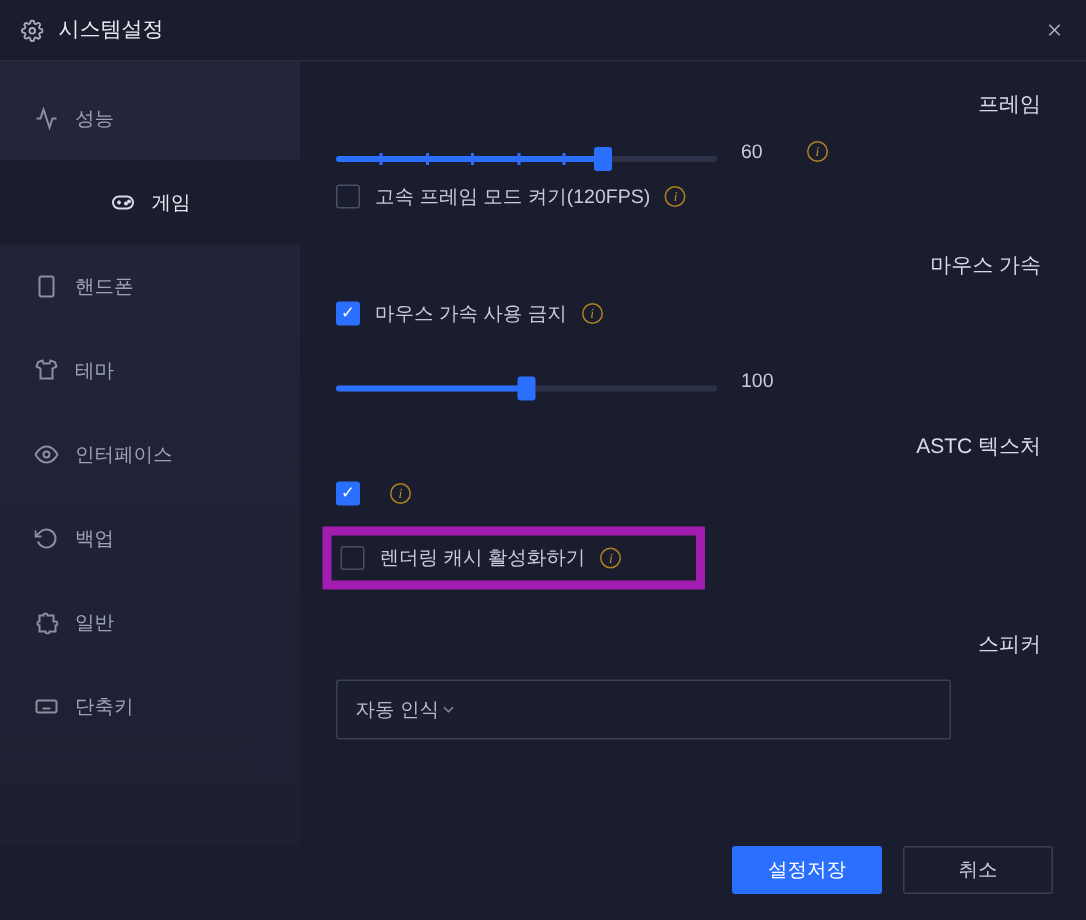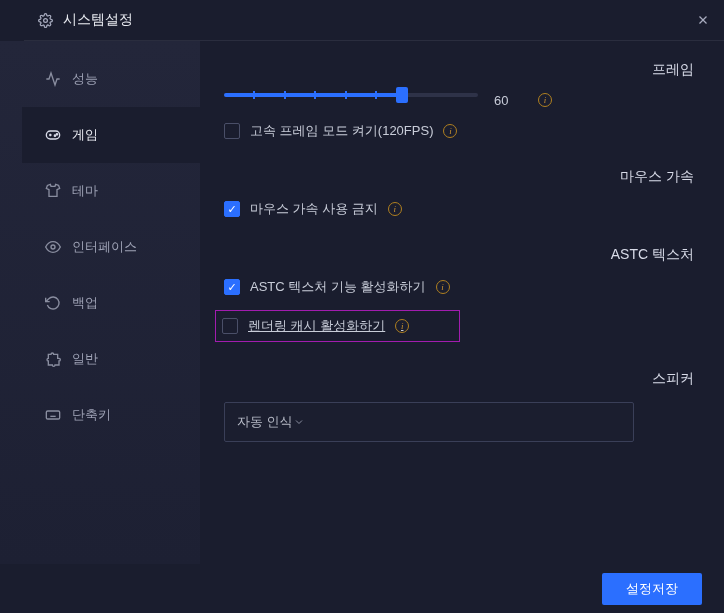--- a/index.html
+++ b/index.html
@@ -15,21 +15,20 @@
       overflow: hidden;
       color: #c8ccd8;
       font-size: 13px;
     }
     .titlebar {
       display: flex;
       align-items: center;
       padding: 20px 14px;
       border-bottom: 1px solid #2a2d3e;
       height: 40px;
-      margin-left: 24px;
     }
     .titlebar .gear-icon {
       color: #a8acbf;
       margin-right: 10px;
     }
     .titlebar .title {
       color: #e8eaf0;
       font-size: 14px;
     }
     .titlebar .close-icon {
@@ -39,32 +38,32 @@
       font-size: 16px;
     }
     .body {
       display: flex;
       height: 523px;
     }
     .sidebar {
       width: 200px;
       background: linear-gradient(180deg, #23263a 0%, #1d2033 100%);
       padding-top: 10px;
-      padding-left: 22px;
     }
     .sidebar-item {
       display: flex;
       align-items: center;
       padding: 19px 22px;
       cursor: pointer;
       color: #9ea2b5;
     }
     .sidebar-item.active {
       background: #1a1d2e;
       color: #e8eaf0;
+      justify-content: center;
     }
     .sidebar-item .icon {
       width: 18px;
       display: inline-flex;
       align-items: center;
       justify-content: center;
       margin-right: 10px;
       color: #8a8ea0;
     }
     .sidebar-item.active .icon {
@@ -79,21 +78,21 @@
       color: #d8dbe8;
       font-size: 14px;
       margin-bottom: 14px;
       text-align: right;
     }
     .section {
       margin-bottom: 28px;
     }
     .slider-row {
       display: flex;
-      align-items: flex-start;
+      align-items: flex-end;
       margin-bottom: 14px;
     }
     .slider {
       position: relative;
       width: 254px;
       height: 4px;
       background: #2e3248;
       border-radius: 2px;
       cursor: pointer;
     }
@@ -164,27 +163,26 @@
     .checkbox.checked::after {
       content: "✓";
       color: #fff;
       font-size: 11px;
       line-height: 1;
     }
     .checkbox-label {
       color: #c8ccd8;
     }
     .highlight-box {
-      border: 1px solid #a21caf;
+      border: 6px solid #a21caf;
       padding: 6px 50px 6px 6px;
       display: inline-flex;
       align-items: center;
       margin-top: 2px;
       margin-left: -9px;
-      text-decoration: underline;
     }
     .highlight-box .checkbox-row {
       margin-bottom: 0;
     }
     .select {
       width: 410px;
       border: 1px solid #3a3f58;
       padding: 10px 12px;
       color: #b8bcc8;
       display: flex;
@@ -195,21 +193,20 @@
       background: rgba(30,33,50,0.3);
     }
     .select .chev {
       color: #8a8ea0;
     }
     .footer {
       display: flex;
       justify-content: flex-end;
       padding: 0 22px;
       height: 50px;
-      align-items: center;
       gap: 14px;
     }
     .btn {
       width: 100px;
       height: 32px;
       display: inline-flex;
       align-items: center;
       justify-content: center;
       font-size: 13px;
       cursor: pointer;
@@ -263,20 +260,29 @@
             <line x1="6" y1="12" x2="10" y2="12"></line>
             <line x1="8" y1="10" x2="8" y2="14"></line>
             <circle cx="15" cy="13" r="1"></circle>
             <circle cx="18" cy="11" r="1"></circle>
             <rect x="2" y="6" width="20" height="12" rx="6"></rect>
           </svg>
       </span>
       <span>게임</span>
     </div>
 
+    <div class="sidebar-item">
+      <span class="icon">
+        <svg width="16" height="16" viewBox="0 0 24 24" fill="none" stroke="currentColor" stroke-width="2">
+            <rect x="5" y="2" width="14" height="20" rx="2"></rect>
+            <line x1="12" y1="18" x2="12" y2="18"></line>
+          </svg>
+      </span>
+      <span>핸드폰</span>
+    </div>
 
     <div class="sidebar-item">
       <span class="icon">
         <svg width="16" height="16" viewBox="0 0 24 24" fill="none" stroke="currentColor" stroke-width="2">
             <path d="M20.4 3.6 16 2 15 5h-6L8 2 3.6 3.6 2 8l4 2v10h12V10l4-2z"></path>
           </svg>
       </span>
       <span>테마</span>
     </div>
 
@@ -352,27 +358,33 @@
     <div class="section">
       <div class="section-title">마우스 가속</div>
       <div class="checkbox-row">
         <span class="checkbox checked"></span>
         <span class="checkbox-label">마우스 가속 사용 금지</span>
         <span class="info-icon">i</span>
       </div>
     </div>
 
     <div class="section">
+      <div class="slider-row">
+        <div class="slider">
+          <div class="slider-fill" style="width:50%"></div>
+          <div class="slider-thumb" style="left:50%"></div>
+        </div>
+        <span class="slider-value">100</span>
+      </div>
     </div>
 
     <div class="section">
       <div class="section-title">ASTC 텍스처</div>
       <div class="checkbox-row">
         <span class="checkbox checked"></span>
-        <span class="checkbox-label">ASTC 텍스처 기능 활성화하기</span>
         <span class="info-icon">i</span>
       </div>
       <div class="highlight-box">
         <div class="checkbox-row">
           <span class="checkbox"></span>
           <span class="checkbox-label">렌더링 캐시 활성화하기</span>
           <span class="info-icon">i</span>
         </div>
       </div>
     </div>
@@ -387,13 +399,14 @@
             </svg>
         </span>
       </div>
     </div>
 
   </div>
 </div>
 
 <div class="footer">
   <div class="btn btn-primary">설정저장</div>
+  <div class="btn btn-secondary">취소</div>
 </div>
 
 </body></html>

